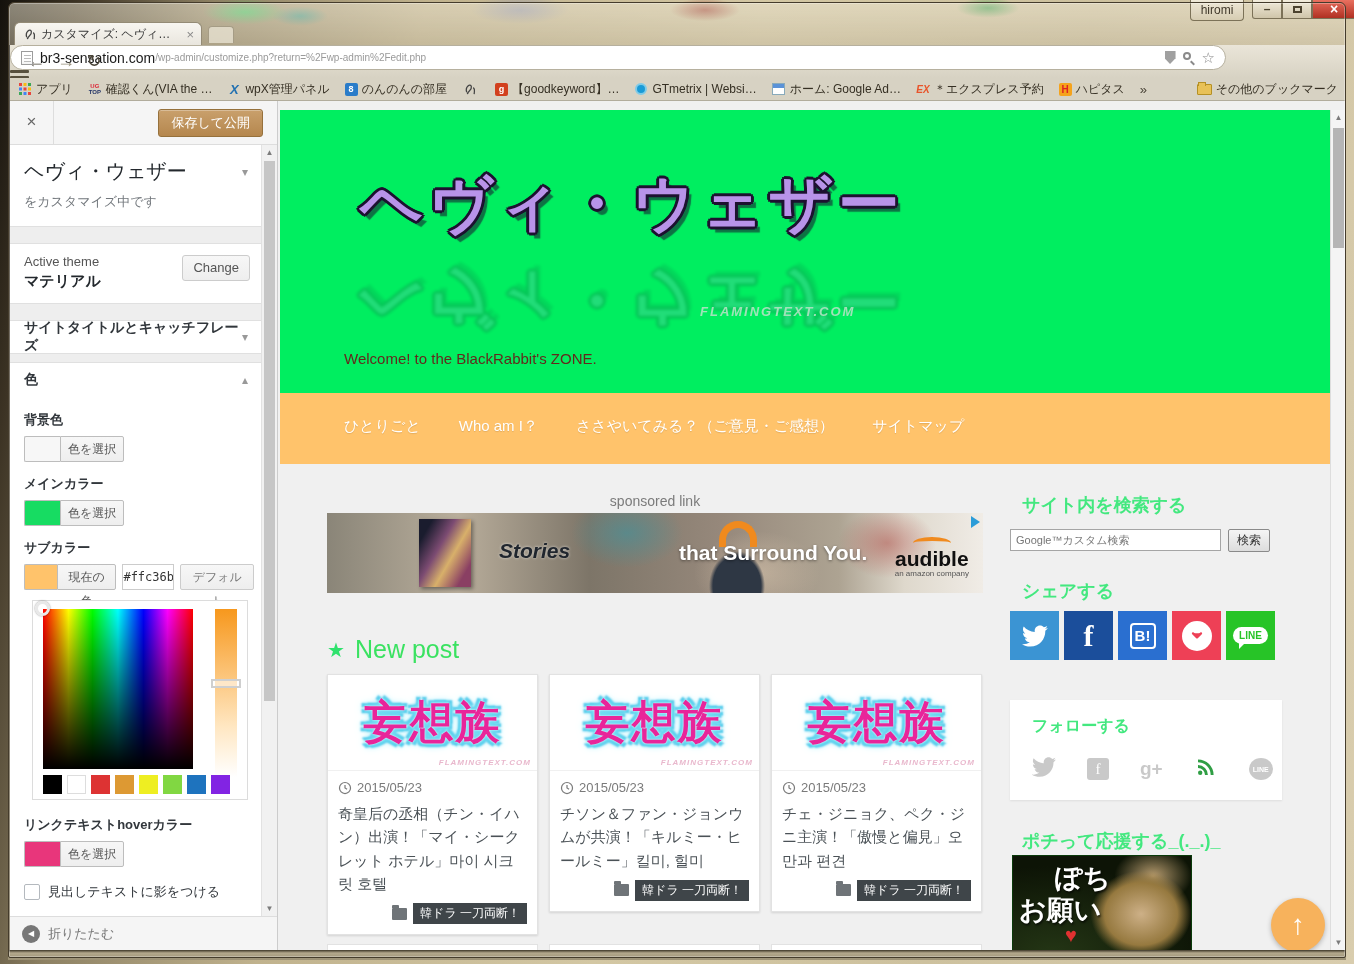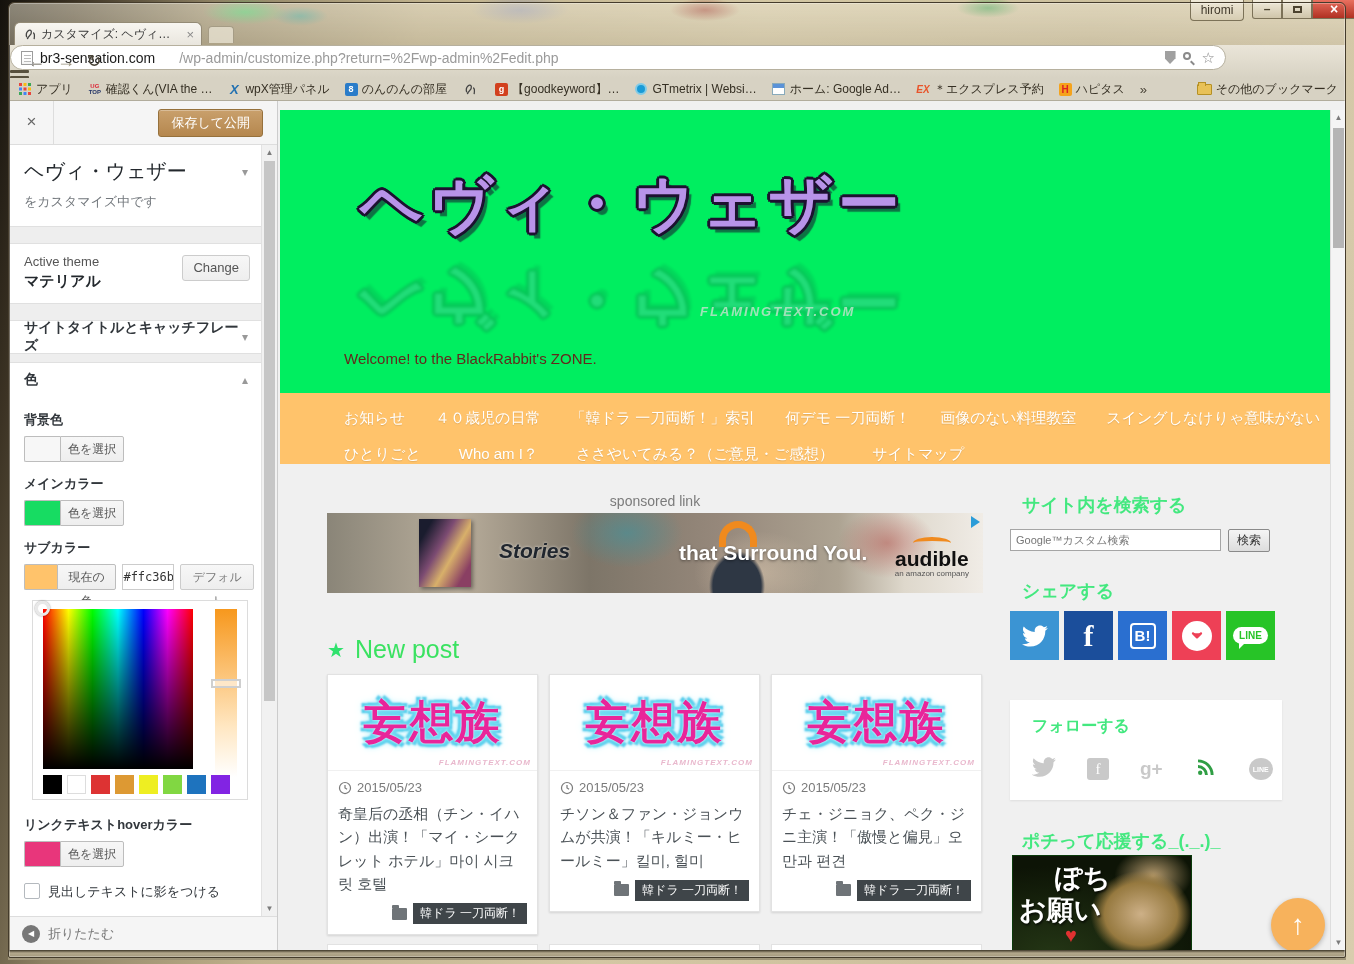--- a/index.html
+++ b/index.html
@@ -23,21 +23,21 @@
   .wbtn .maxbox{width:9px;height:7px;border:2px solid #4c432f;display:block;}
   .wbtn.close{width:44px;background:linear-gradient(#e9705f,#b03022);color:#fff;font-size:14px;border-radius:0 0 3px 0;}
   .tab{left:14px;top:22px;width:188px;height:23px;background:linear-gradient(#f8f6f1,#e9e6de);border:1px solid #948b76;border-bottom:none;border-radius:6px 6px 0 0;display:flex;align-items:center;padding:0 7px;gap:5px;z-index:5;}
   .tab-title{flex:1;font-size:12px;color:#3a3a3a;white-space:nowrap;overflow:hidden;text-overflow:ellipsis;}
   .tab-close{color:#8a8a8a;font-size:13px;line-height:1;}
   .tabstub{left:208px;top:26px;width:26px;height:17px;background:rgba(235,229,213,.75);border:1px solid #a59c85;border-bottom:none;border-radius:4px 4px 0 0;}
   .toolbar{left:10px;top:45px;width:1336px;height:33px;background:linear-gradient(#eae5d8,#d7d2c3);z-index:4;}
   .tbi{position:absolute;top:3px;font-size:18px;color:#4a4438;width:24px;text-align:center;line-height:26px;}
   .urlbar{left:96px;top:4px;width:1216px;height:25px;background:#fff;border:1px solid #b6b09e;border-radius:13px;display:flex;align-items:center;padding:0 10px;gap:7px;}
   .url-host{font-size:14px;color:#1a1a1a;}
-  .url-path{font-size:14px;color:#9a9a9a;flex:1;white-space:nowrap;overflow:hidden;padding-left:24px;}
+  .url-path{font-size:10px;color:#9a9a9a;flex:1;white-space:nowrap;overflow:hidden;}
   .menu-btn{left:1320px;top:9px;width:19px;height:15px;display:flex;flex-direction:column;justify-content:space-between;}
   .menu-btn i{display:block;height:3px;background:#57503e;border-radius:1px;}
   .bookbar{left:10px;top:78px;width:1336px;height:23px;background:#d7d2c3;border-bottom:1px solid #b1ac9c;display:flex;align-items:center;padding:0 8px;gap:15px;z-index:4;}
   .bm{display:flex;align-items:center;gap:4px;font-size:12px;color:#352f23;white-space:nowrap;}
   .bmi{width:14px;height:14px;display:inline-flex;align-items:center;justify-content:center;flex:none;font-weight:bold;}
   .sq{width:13px;height:13px;border-radius:2px;color:#fff;font-size:9px;font-weight:bold;display:flex;align-items:center;justify-content:center;}
   .bm-spacer{flex:1;}
   
   .content{left:10px;top:101px;width:1336px;height:849px;background:#f0f0f0;z-index:3;}
   .bottomglass{left:8px;top:950px;width:1338px;height:10px;background:linear-gradient(#3c3526,#b3a88c 30%,#998e72);z-index:50;}
@@ -69,21 +69,21 @@
   .iris{position:relative;margin:10px 0 0 8px;width:216px;height:200px;background:#fff;border:1px solid #dcdcdc;}
   .iris-sq{position:absolute;left:10px;top:8px;width:150px;height:160px;
     background:linear-gradient(to bottom,rgba(0,0,0,0) 0%,#000 100%),
     linear-gradient(to right,#f00 0%,#ff0 17%,#0f0 33%,#0ff 50%,#00f 67%,#f0f 83%,#f00 100%);}
   .iris-handle{position:absolute;left:-8px;top:-8px;width:15px;height:15px;border:3px solid #e8e8e8;border-radius:50%;box-shadow:0 0 2px rgba(0,0,0,.5);}
   .iris-strip{position:absolute;right:10px;top:8px;width:22px;height:168px;background:linear-gradient(#f7981d,#ffe7c2 70%,#fff);}
   .iris-slider{position:absolute;right:6px;top:78px;width:30px;height:9px;border:2px solid #cfcfcf;background:rgba(255,255,255,.55);}
   .iris-pal{position:absolute;left:10px;bottom:5px;display:flex;gap:5px;}
   .pswatch{width:19px;height:19px;}
   .pswatch.wh{border:1px solid #ddd;}
-  .cbrow{margin-top:16px;display:flex;align-items:flex-start;gap:8px;}
+  .cbrow{margin-top:16px;display:flex;align-items:center;gap:8px;}
   .cb{width:16px;height:16px;border:1px solid #b4b9be;background:#fff;border-radius:2px;}
   .cblabel{font-size:13px;color:#32373c;}
   .wpc-foot{position:absolute;bottom:0;left:0;right:0;height:34px;background:#f5f5f5;border-top:1px solid #ddd;display:flex;align-items:center;gap:8px;padding-left:12px;color:#777;font-size:13px;}
   .col-circle{width:18px;height:18px;border-radius:50%;background:#777;color:#fff;font-size:8px;display:flex;align-items:center;justify-content:center;}
   .wpc-sb{position:absolute;right:0;top:44px;bottom:34px;width:16px;background:#f1f1f1;border-left:1px solid #e2e2e2;}
   .sb-ar{position:absolute;left:0;width:100%;text-align:center;font-size:8px;color:#7b7b7b;}
   .wpc-thumb{position:absolute;left:2px;top:16px;width:11px;height:540px;background:#c6c6c6;}
   
   .pv{position:absolute;left:268px;top:0;width:1068px;height:849px;background:#f0f0f0;overflow:hidden;}
   .pv-header{position:absolute;left:2px;top:9px;width:1050px;height:283px;background:#00ee60;}
@@ -379,28 +379,20 @@
     </aside>
 
     <div class="pv">
       <div class="pv-header" style="background: rgb(0, 238, 96);">
         <div class="logo">ヘヴィ・ウェザー</div>
         <div class="logo logo-r">ヘヴィ・ウェザー</div>
         <div class="logo-wm">FlamingText.com</div>
         <div class="welcome">Welcome! to the BlackRabbit's ZONE.</div>
       </div>
       <nav class="pv-nav" style="background: rgb(255, 195, 107);">
-        <div class="nav-row">
-          <a href="#">お知らせ</a>
-          <a href="#">４０歳児の日常</a>
-          <a href="#">「韓ドラ 一刀両断！」索引</a>
-          <a href="#">何デモ 一刀両断！</a>
-          <a href="#">画像のない料理教室</a>
-          <a href="#">スイングしなけりゃ意味がない</a>
-        </div>
         <div class="nav-row" style="margin-top:8px;gap:38px;">
           <a href="#">ひとりごと</a>
           <a href="#">Who am I？</a>
           <a href="#">ささやいてみる？（ご意見・ご感想）</a>
           <a href="#">サイトマップ</a>
         </div>
       </nav>
 
       <div class="sponsored">sponsored link</div>
       <div class="ad">

